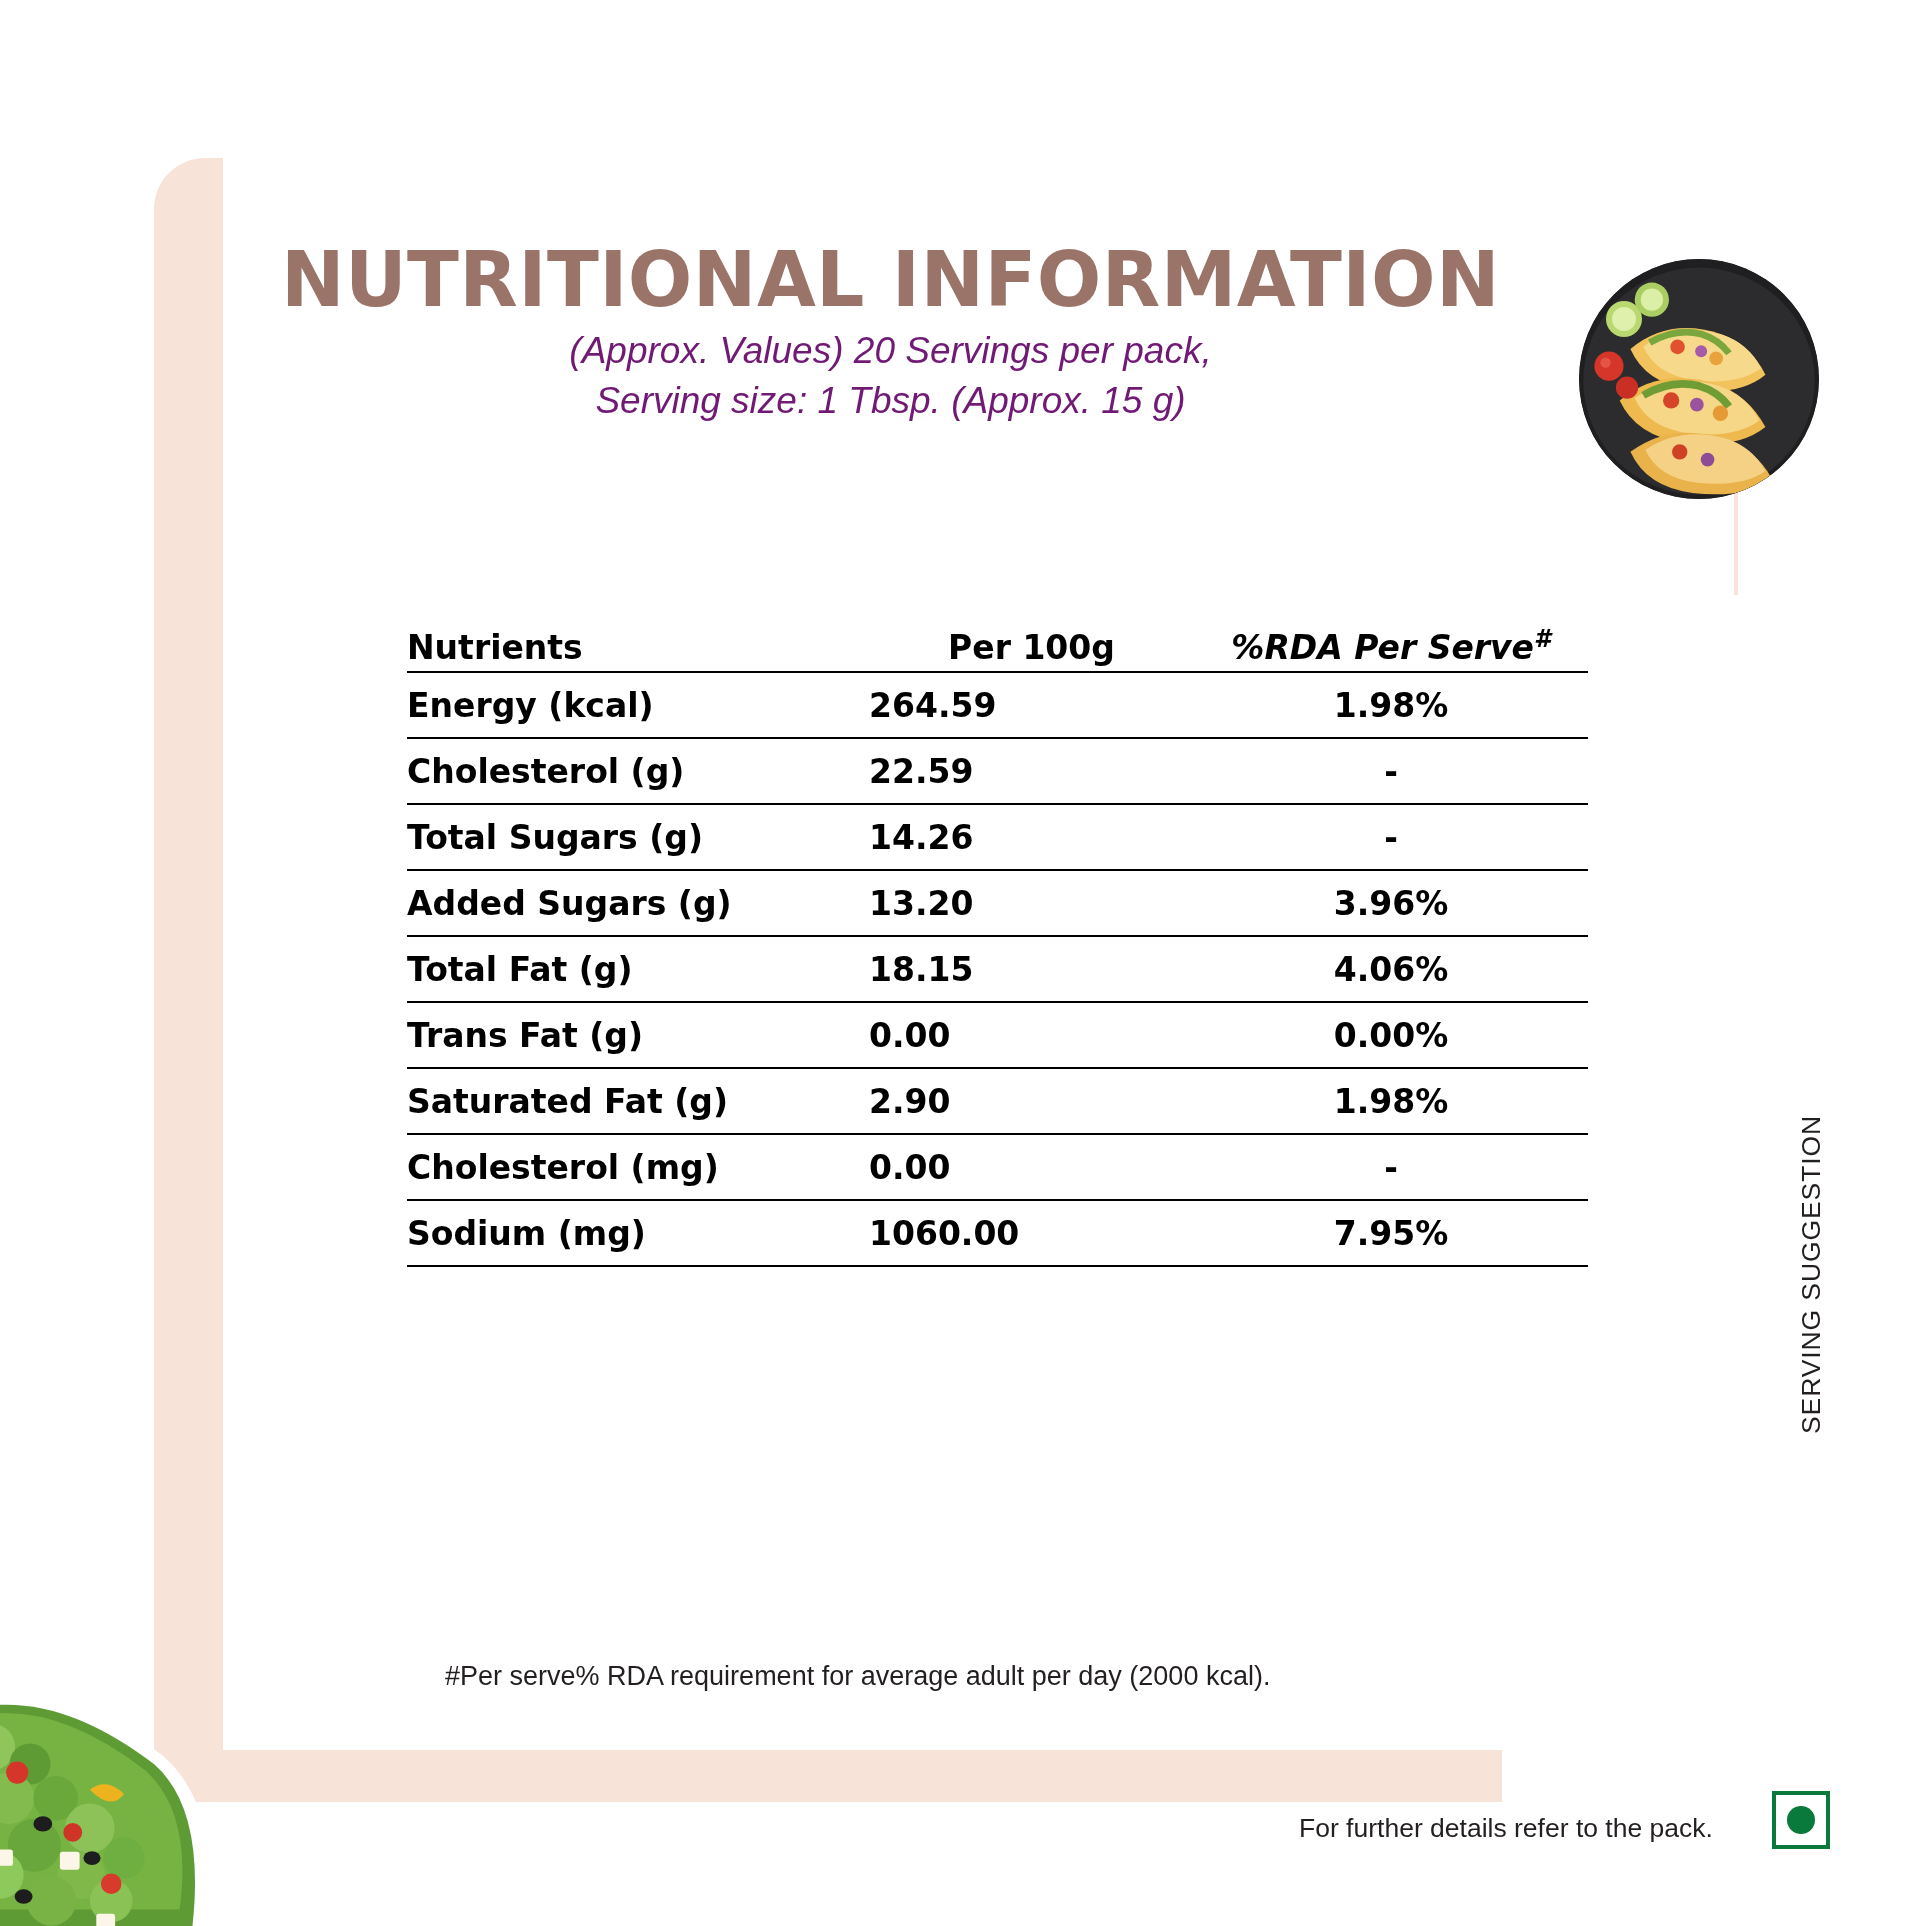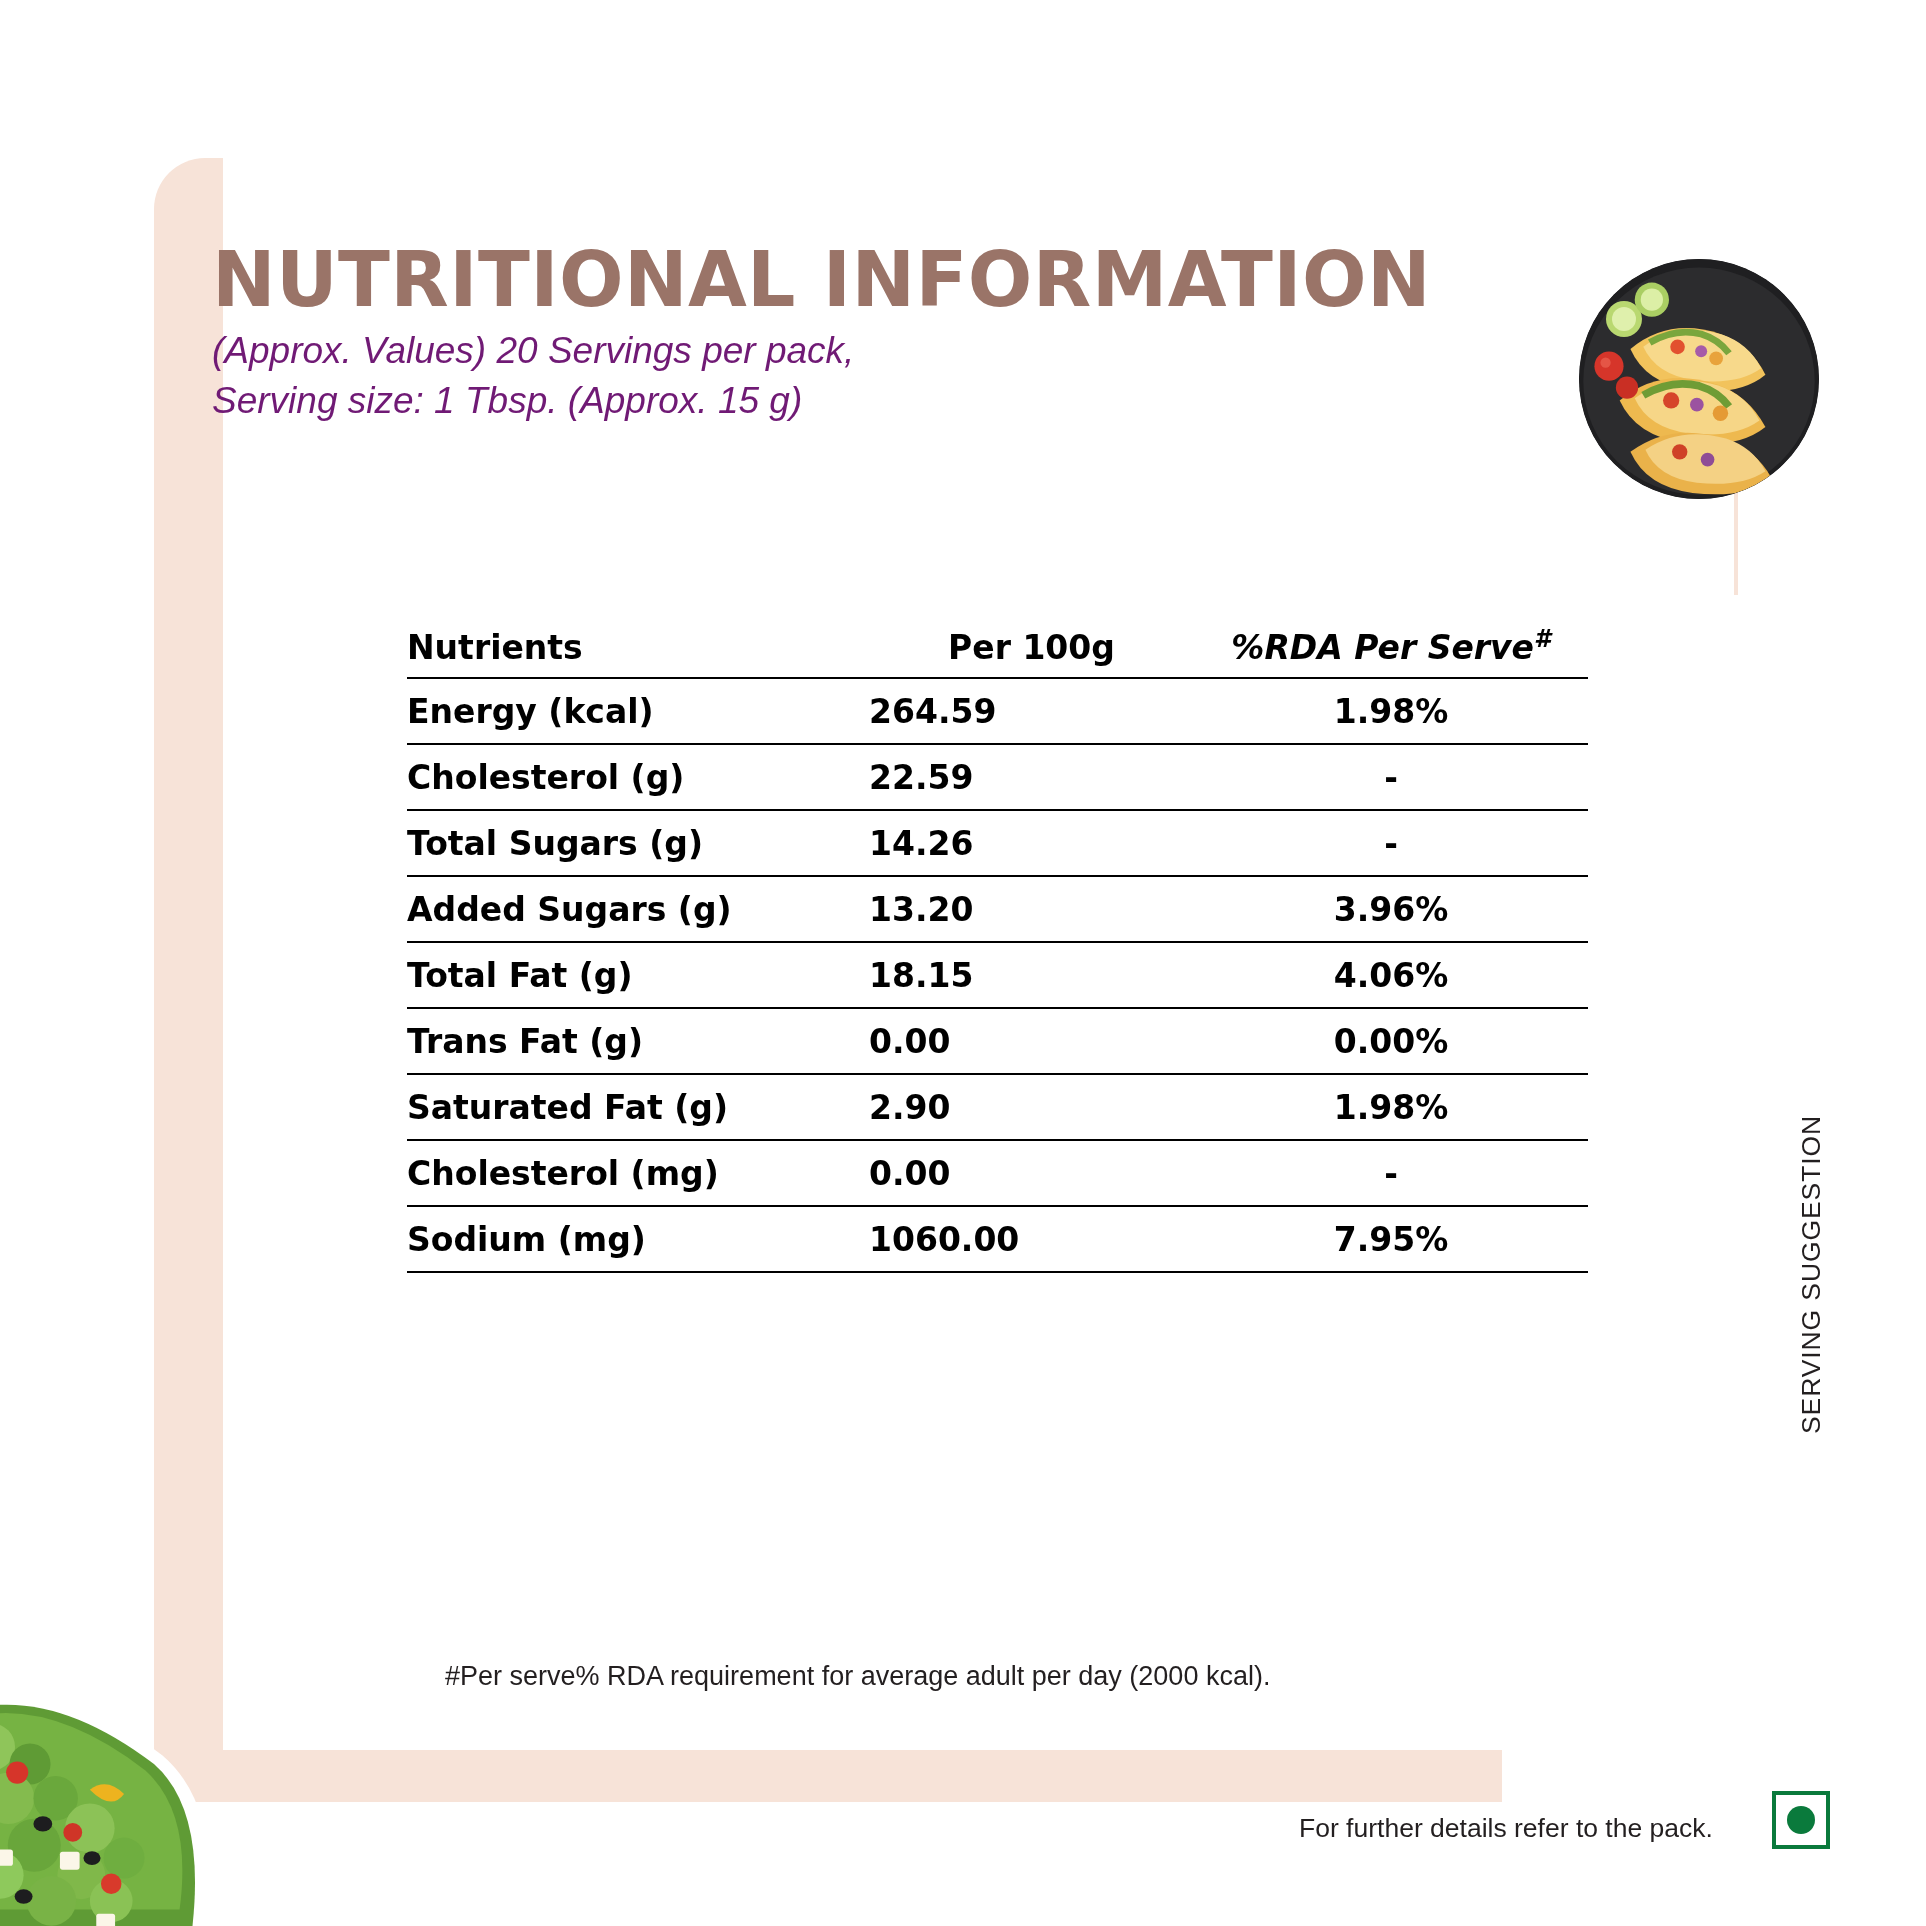--- a/index.html
+++ b/index.html
@@ -52,23 +52,24 @@
     top: 158px;
     width: 1511px;
     height: 1592px;
     background: #ffffff;
     border-bottom-right-radius: 0px;
   }
 
   
   .header {
     position: absolute;
-    left: 212px;
+    left: 227px;
     top: 240px;
     width: 1327px;
+    text-align: center;
     z-index: 5;
   }
   .title {
     font-family: "DejaVu Sans", sans-serif;
     font-weight: bold;
     font-size: 76px;
     letter-spacing: 0.4px;
     color: #9a7468;
     line-height: 1.05;
     margin: 0;
@@ -121,21 +122,21 @@
     font-family: "DejaVu Sans", sans-serif;
   }
   table.nutri th, table.nutri td {
     padding: 0;
     border: 0;
   }
   table.nutri thead th {
     font-size: 33px;
     font-weight: bold;
     color: #000000;
-    padding-bottom: 10px;
+    padding-bottom: 4px;
     vertical-align: bottom;
   }
   table.nutri thead th.c-name { text-align: left; width: 462px; }
   table.nutri thead th.c-val  { text-align: center; width: 325px; }
   table.nutri thead th.c-rda  { text-align: center; width: 394px; font-style: italic; }
 
   table.nutri tbody td {
     font-size: 33px;
     font-weight: bold;
     color: #000000;

